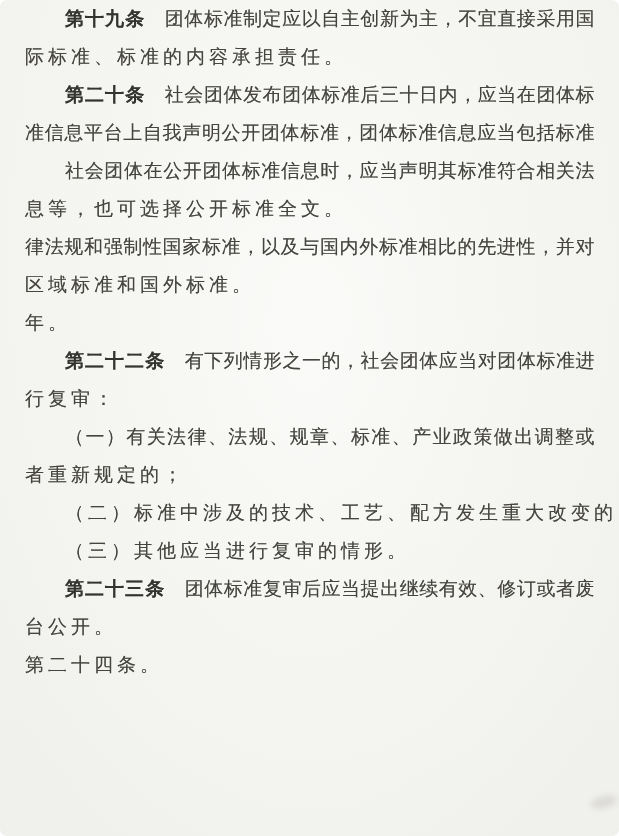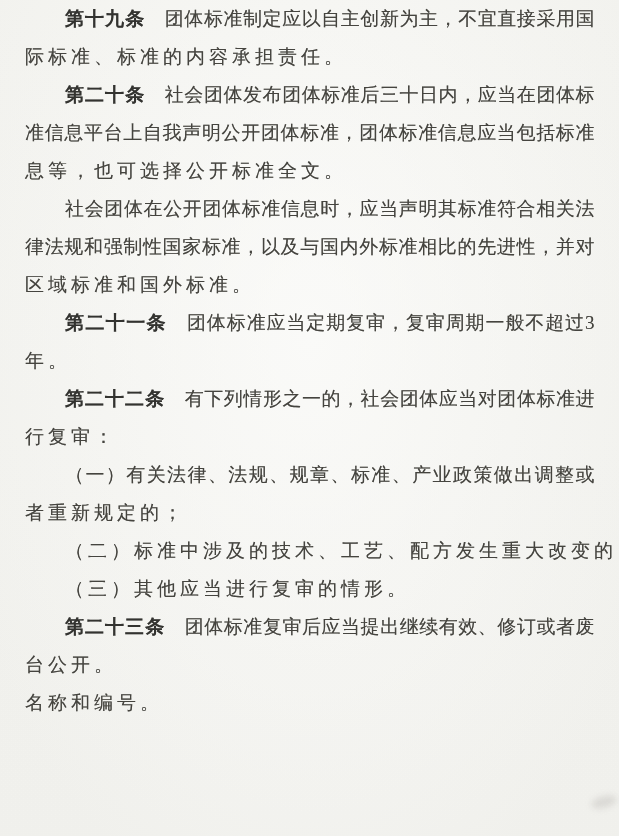--- a/index.html
+++ b/index.html
@@ -14,20 +14,21 @@
   }
   .page {
     position: relative;
     width: 619px;
     height: 836px;
     box-sizing: border-box;
     padding: 0 24px 0 25px;
     background:
       radial-gradient(ellipse at 50% 40%, rgba(255,255,255,0.5), rgba(0,0,0,0.015) 85%),
       linear-gradient(#f6f6f2, #f4f4f0);
+    border-radius: 7px;
   }
   .line {
     height: 38px;
     line-height: 38px;
     font-size: 19px;
     letter-spacing: 0.5px;
     white-space: nowrap;
     color: #45443f;
     text-shadow: 0 0 0.6px rgba(90,90,85,0.55);
   }
@@ -62,30 +63,29 @@
 </style>
 </head>
 <body>
 
 <div class="page">
   <div id="page-text">
       <div class="line indent justify"><span class="article-no">第十九条</span>　团体标准制定应以自主创新为主，不宜直接采用国</div>
       <div class="line end">际标准、标准的内容承担责任。</div>
       <div class="line indent justify"><span class="article-no">第二十条</span>　社会团体发布团体标准后三十日内，应当在团体标</div>
       <div class="line justify">准信息平台上自我声明公开团体标准，团体标准信息应当包括标准</div>
+      <div class="line indent justify">社会团体在公开团体标准信息时，应当声明其标准符合相关法</div>
       <div class="line end">息等，也可选择公开标准全文。</div>
-      <div class="line indent justify">社会团体在公开团体标准信息时，应当声明其标准符合相关法</div>
       <div class="line justify">律法规和强制性国家标准，以及与国内外标准相比的先进性，并对</div>
       <div class="line end">区域标准和国外标准。</div>
-      <div class="line indent justify"><span class="article-no">第二十一条</span>　团体标准应当定期复审，复审周期一般不超过3</div>
       <div class="line end">年。</div>
       <div class="line indent justify"><span class="article-no">第二十二条</span>　有下列情形之一的，社会团体应当对团体标准进</div>
       <div class="line end">行复审：</div>
       <div class="line indent justify">（一）有关法律、法规、规章、标准、产业政策做出调整或</div>
       <div class="line end">者重新规定的；</div>
       <div class="line indent end">（二）标准中涉及的技术、工艺、配方发生重大改变的；</div>
       <div class="line indent end">（三）其他应当进行复审的情形。</div>
       <div class="line indent justify"><span class="article-no">第二十三条</span>　团体标准复审后应当提出继续有效、修订或者废</div>
       <div class="line end">台公开。</div>
-      <div class="line end">名称和编号。</div>
+      <div class="line end">第二十四条。</div>
     </div>
   <div class="scan-smudge"></div>
 </div>
 
 </body></html>

